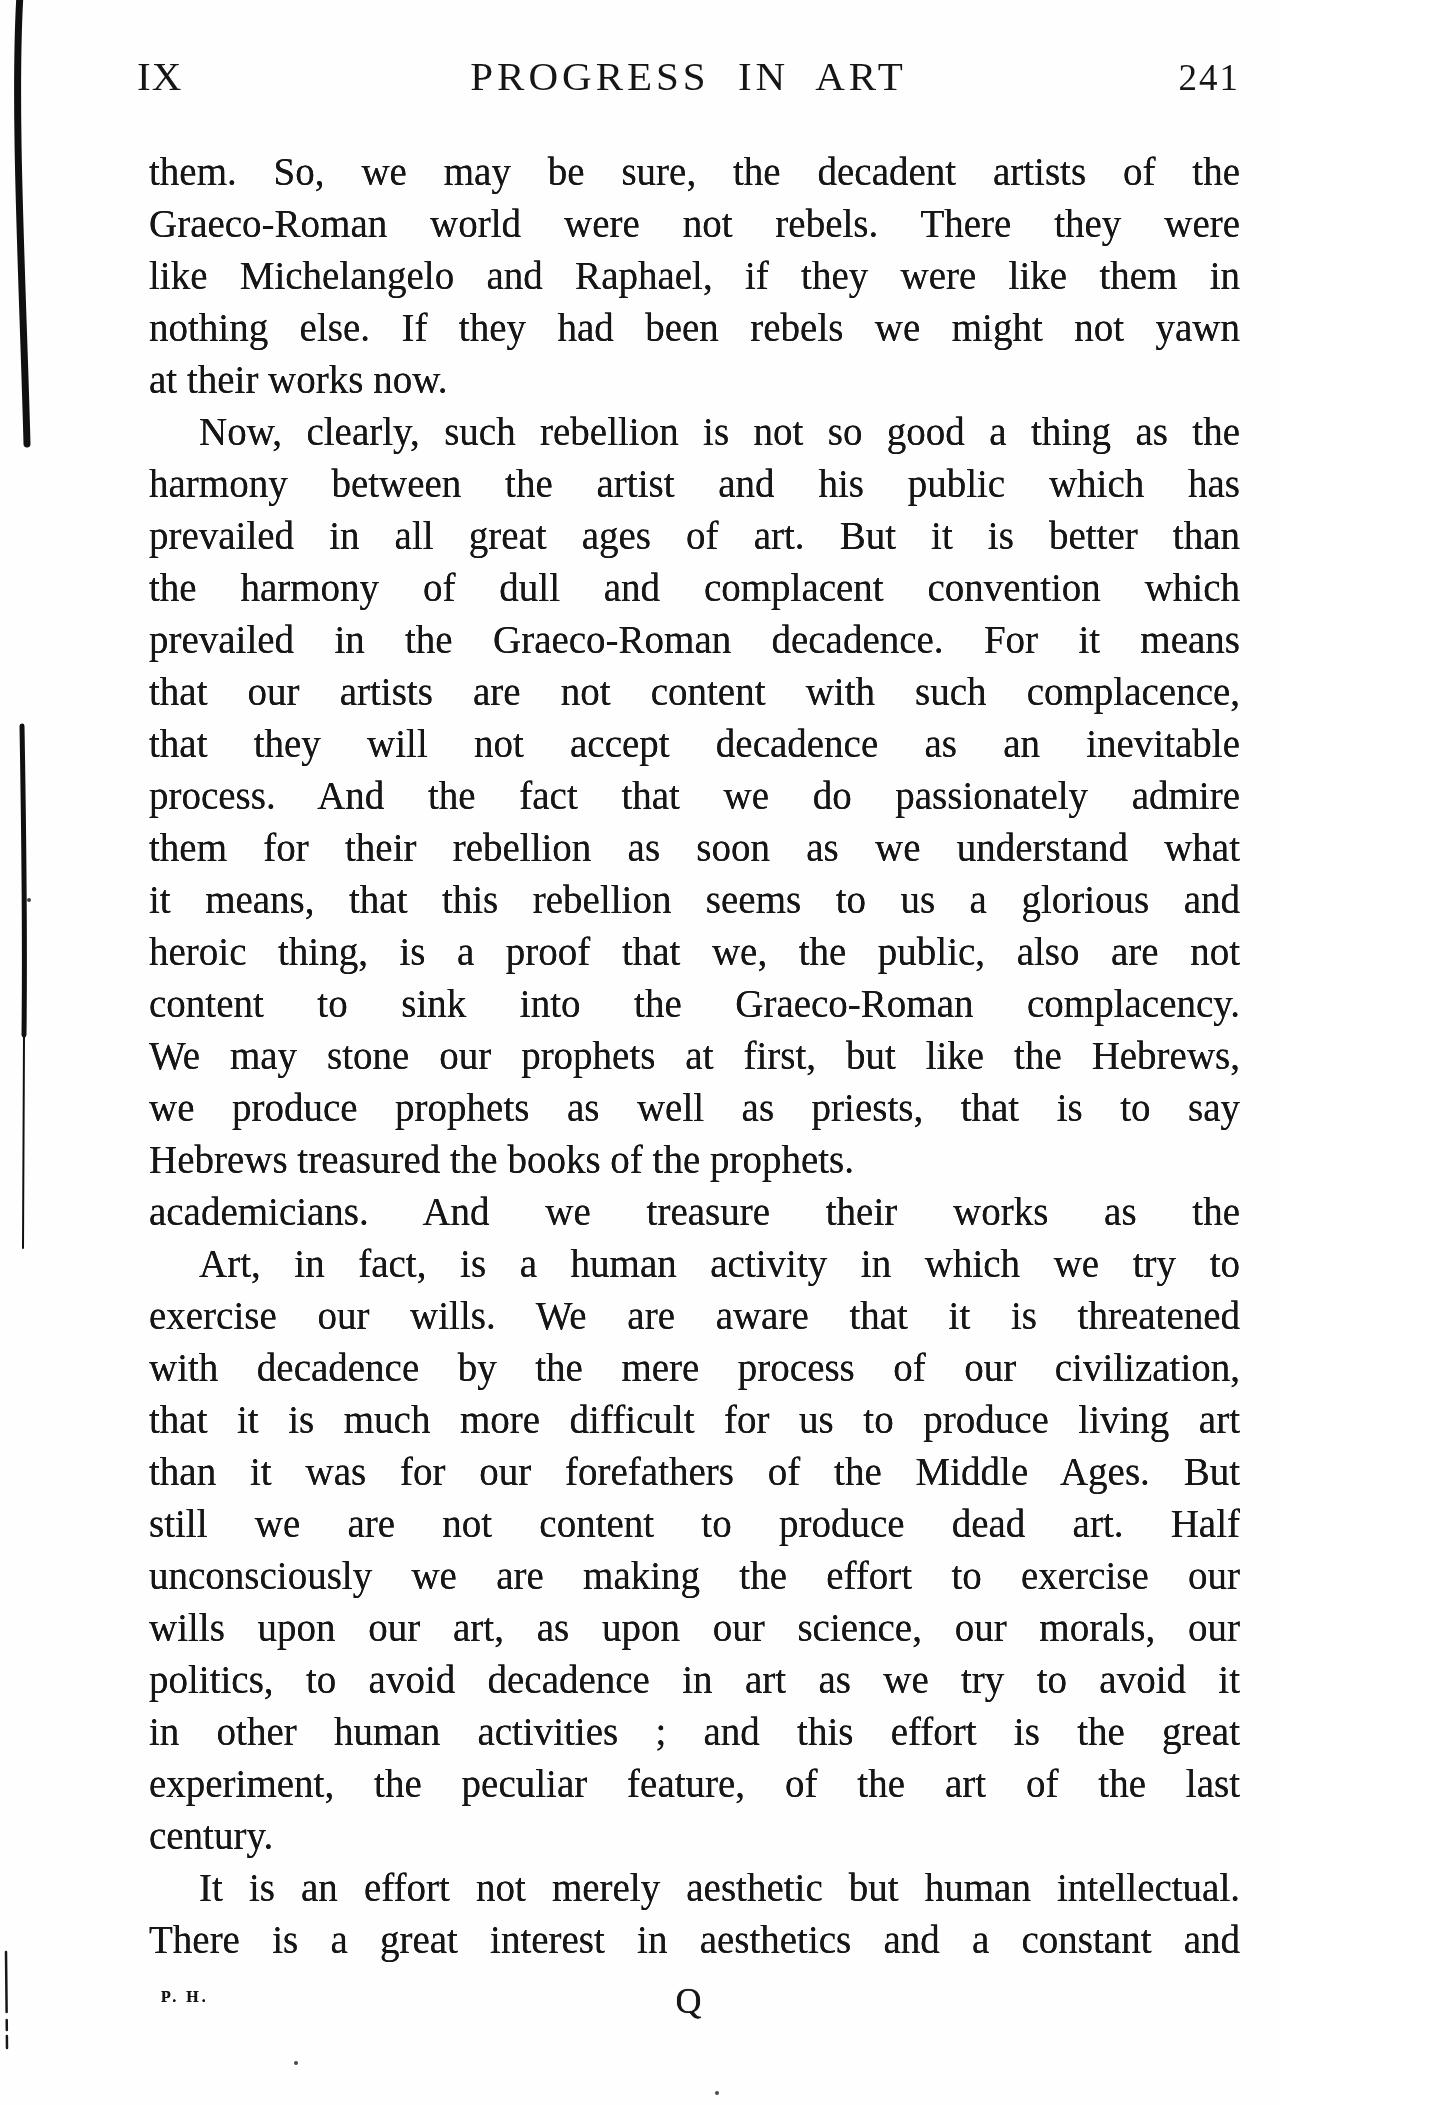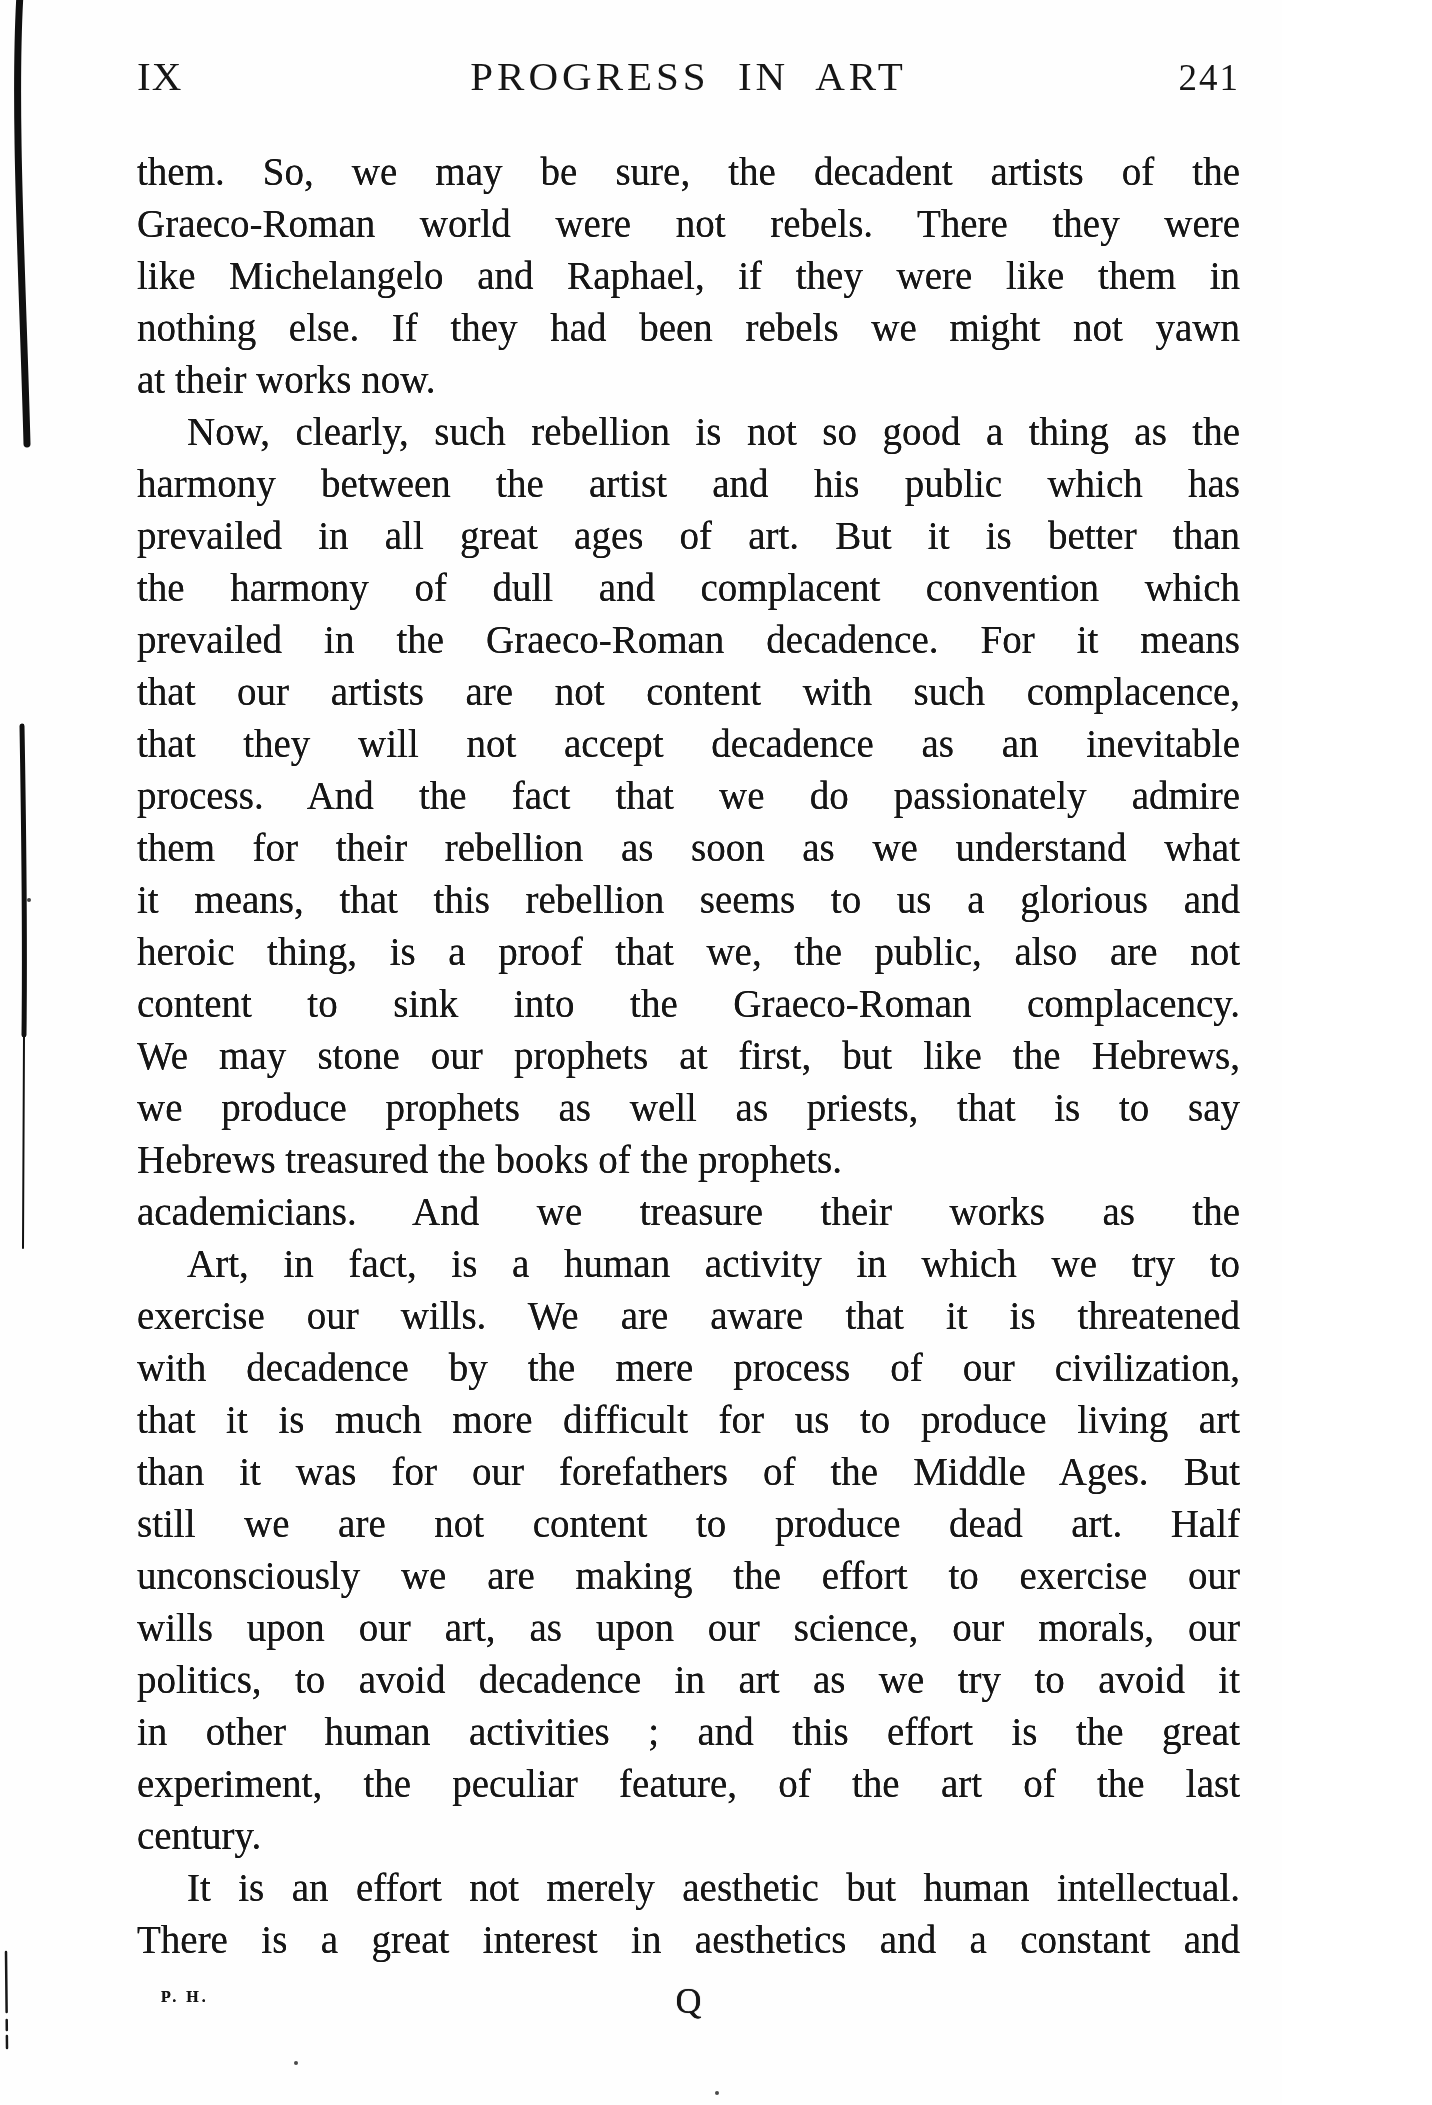--- a/index.html
+++ b/index.html
@@ -57,20 +57,21 @@
     font-size: 39px;
     line-height: 52px;
     text-shadow: 0 0 0.6px #161616;
   }
   .para { margin: 0; }
   .para.indent .line:first-child { text-indent: 50px; }
   .line {
     text-align: justify;
     text-align-last: justify;
     white-space: normal;
+    margin-left: 12px;
   }
   .line.last { text-align-last: left; }
   .page-footer {
     position: relative;
     margin-top: 14px;
     height: 60px;
   }
   .printer-initials {
     position: absolute;
     left: 24px; top: 8px;

